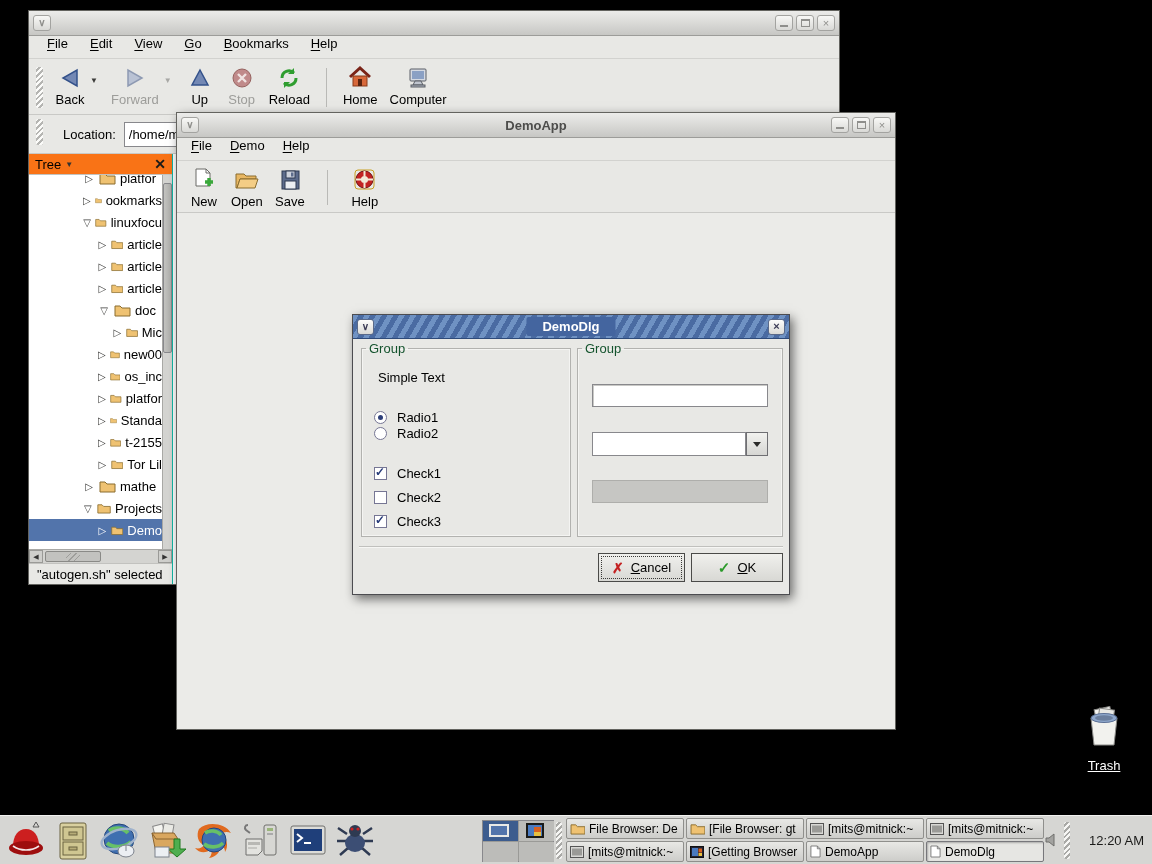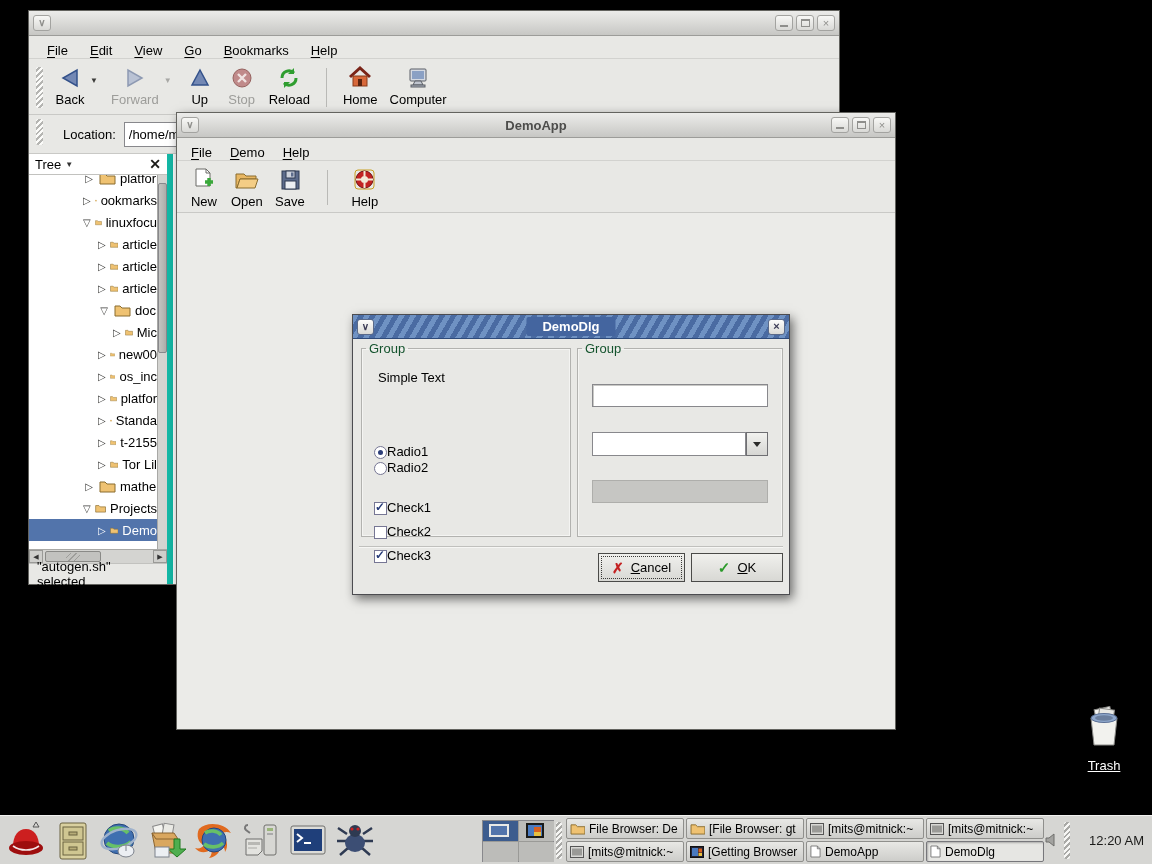--- a/index.html
+++ b/index.html
@@ -7,42 +7,42 @@
   body { position:relative; background:#000; font-family:"Liberation Sans", sans-serif; font-size:13px; color:#000; overflow:hidden; }
 
   
   .window { position:absolute; background:#e8e8e5; border:1px solid #63635f; box-shadow:3px 4px 10px rgba(0,0,0,.55); }
   .titlebar { height:25px; background:linear-gradient(#ececea,#c7c7c4); border-bottom:1px solid #9c9c99; display:flex; align-items:center; padding:0 4px; position:relative; }
   .titlebar .title { position:absolute; left:0; right:0; text-align:center; font-weight:bold; color:#4d4d4b; font-size:13px; pointer-events:none; }
   .tb-btn { width:18px; height:16px; border:1px solid #a3a3a0; border-radius:3px; background:linear-gradient(#f8f8f6,#d9d9d6); display:flex; align-items:center; justify-content:center; color:#8f8f8c; font-size:11px; line-height:1; margin-left:3px; }
   .tb-menu { margin-left:0; margin-right:auto; font-size:10px; font-weight:bold; }
   .glyph-min { width:8px; height:2px; background:#8f8f8c; display:inline-block; margin-top:6px; }
   .glyph-max { width:9px; height:8px; border:1px solid #8f8f8c; border-top:2px solid #8f8f8c; display:inline-block; }
-  .menubar { display:flex; align-items:flex-end; gap:22px; padding:0 18px; height:23px; border-bottom:1px solid #d2d2cf; }
+  .menubar { display:flex; align-items:flex-start; gap:22px; padding:0 18px; height:23px; border-bottom:1px solid #d2d2cf; }
   .menubar span { cursor:default; }
   .menubar u { text-underline-offset:2px; }
 
   
   .toolbar { display:flex; align-items:flex-start; padding:4px 8px 2px 6px; border-bottom:1px solid #c9c9c6; }
   .handle { width:7px; align-self:stretch; margin:4px 6px 4px 1px; background-image:repeating-linear-gradient(135deg,#fbfbf9 0 2px,#b5b5b2 2px 4px); border-radius:2px; }
   .titem { display:flex; flex-direction:column; align-items:center; padding:1px 6px; position:relative; min-width:42px; }
   .titem .ic { height:27px; display:flex; align-items:center; justify-content:center; }
   .titem .lbl { font-size:13px; margin-top:1px; white-space:nowrap; }
   .titem.disabled .lbl { color:#9d9d9a; }
   .drop-chev { position:absolute; right:-7px; top:13px; font-size:8px; color:#3c3c3a; }
   .disabled .drop-chev { color:#a8a8a5; }
   .tsep { width:1px; align-self:stretch; background:#b9b9b6; margin:5px 10px; }
 
   
   #fb { left:28px; top:10px; width:812px; height:575px; z-index:1; display:flex; flex-direction:column; }
   .locrow { height:39px; display:flex; align-items:center; border-bottom:1px solid #c9c9c6; padding:0 6px; }
   .locrow label { margin:0 8px 0 14px; }
   .locrow input { width:620px; height:25px; border:1px solid #88888c; background:#fff; padding:0 4px; font:13px "Liberation Sans",sans-serif; }
   .fb-body { flex:1; display:flex; min-height:0; }
-  .sidepane { width:144px; display:flex; flex-direction:column; border-right:6px solid #14b8a6; background:#ffffff; }
+  .sidepane { width:144px; display:flex; flex-direction:column; border-right:1px solid #14b8a6; background:#f97316; }
   .side-head { height:21px; display:flex; align-items:center; padding:0 6px; border-bottom:1px solid #c2c2bf; font-size:13px; gap:4px; }
   .side-head .x { margin-left:auto; font-weight:bold; font-size:14px; color:#1a1a18; }
   .treewrap { flex:1; position:relative; background:#fff; overflow:hidden; display:flex; }
   .treerows { flex:1; overflow:hidden; margin-top:-8px; }
   .trow { height:22px; display:flex; align-items:center; gap:4px; white-space:nowrap; padding-left:calc(39px + var(--lv)*15px); }
   .trow.sel { background:#5274ab; color:#fff; }
   .exp { font-size:10px; color:#3a3a38; width:12px; text-align:center; }
   .trow.sel .exp { color:#fff; }
   .vsb { width:10px; background:#d4d4d1; border-left:1px solid #a8a8a5; position:relative; }
   .vsb .thumb { position:absolute; left:0; right:0; top:8px; height:170px; background:linear-gradient(90deg,#c4c4c1,#aeaeab); border:1px solid #88888c; border-radius:2px; }
@@ -60,21 +60,21 @@
   
   #dd { left:352px; top:314px; width:438px; height:281px; z-index:3; border:1px solid #4c4c50; }
   #dd .titlebar { height:24px; border-bottom:1px solid #2d4a7a;
      background:repeating-linear-gradient(120deg,#6f92c3 0 5px,#4a6ba2 5px 10px); }
   #dd .title-pill { position:absolute; left:50%; transform:translateX(-50%); background:#44659f; color:#fff; font-weight:bold; font-size:13px; padding:2px 16px; border-radius:2px; }
   #dd .tb-btn { background:linear-gradient(#fdfdfb,#dadad6); border-color:#5a6a8a; color:#3b3b55; width:17px; height:16px; font-weight:bold; }
   .dlg-body { position:relative; height:256px; }
   fieldset { position:absolute; border:1px solid #b2b2af; box-shadow:inset 0 0 0 1px #f4f4f2; }
   legend { font-size:13px; color:#14532d; margin-left:4px; padding:0 3px; }
   .stext { position:absolute; left:16px; top:14px; }
-  .opt { position:absolute; display:flex; align-items:flex-end; gap:0;margin-top:34px; }
+  .opt { position:absolute; display:flex; align-items:center; gap:10px; }
   .radio { width:13px; height:13px; border-radius:50%; border:1px solid #767694; background:#fff; position:relative; }
   .radio.on::after { content:""; position:absolute; left:3px; top:3px; width:5px; height:5px; border-radius:50%; background:#2c3e79; }
   .cbx { width:13px; height:13px; border:1px solid #767694; background:#fff; position:relative; }
   .cbx.on::after { content:"✓"; position:absolute; left:0px; top:-3px; font-size:12px; font-weight:bold; color:#263a78; }
   .entry { position:absolute; height:23px; background:#fff; border:1px solid #88888c; box-shadow:inset 1px 1px 0 #c9c9c6; }
   .combo { position:absolute; height:24px; display:flex; }
   .combo .field { width:154px; background:#fff; border:1px solid #88888c; }
   .combo .btn { width:22px; border:1px solid #6f6f73; background:linear-gradient(#f2f2ef,#d6d6d3); display:flex; align-items:center; justify-content:center; }
   .combo .btn::after { content:""; border:4px solid transparent; border-top:5px solid #2b2b29; margin-top:4px; }
   .graybar { position:absolute; height:23px; background:#c6c6c3; border:1px solid #aeaeab; }

